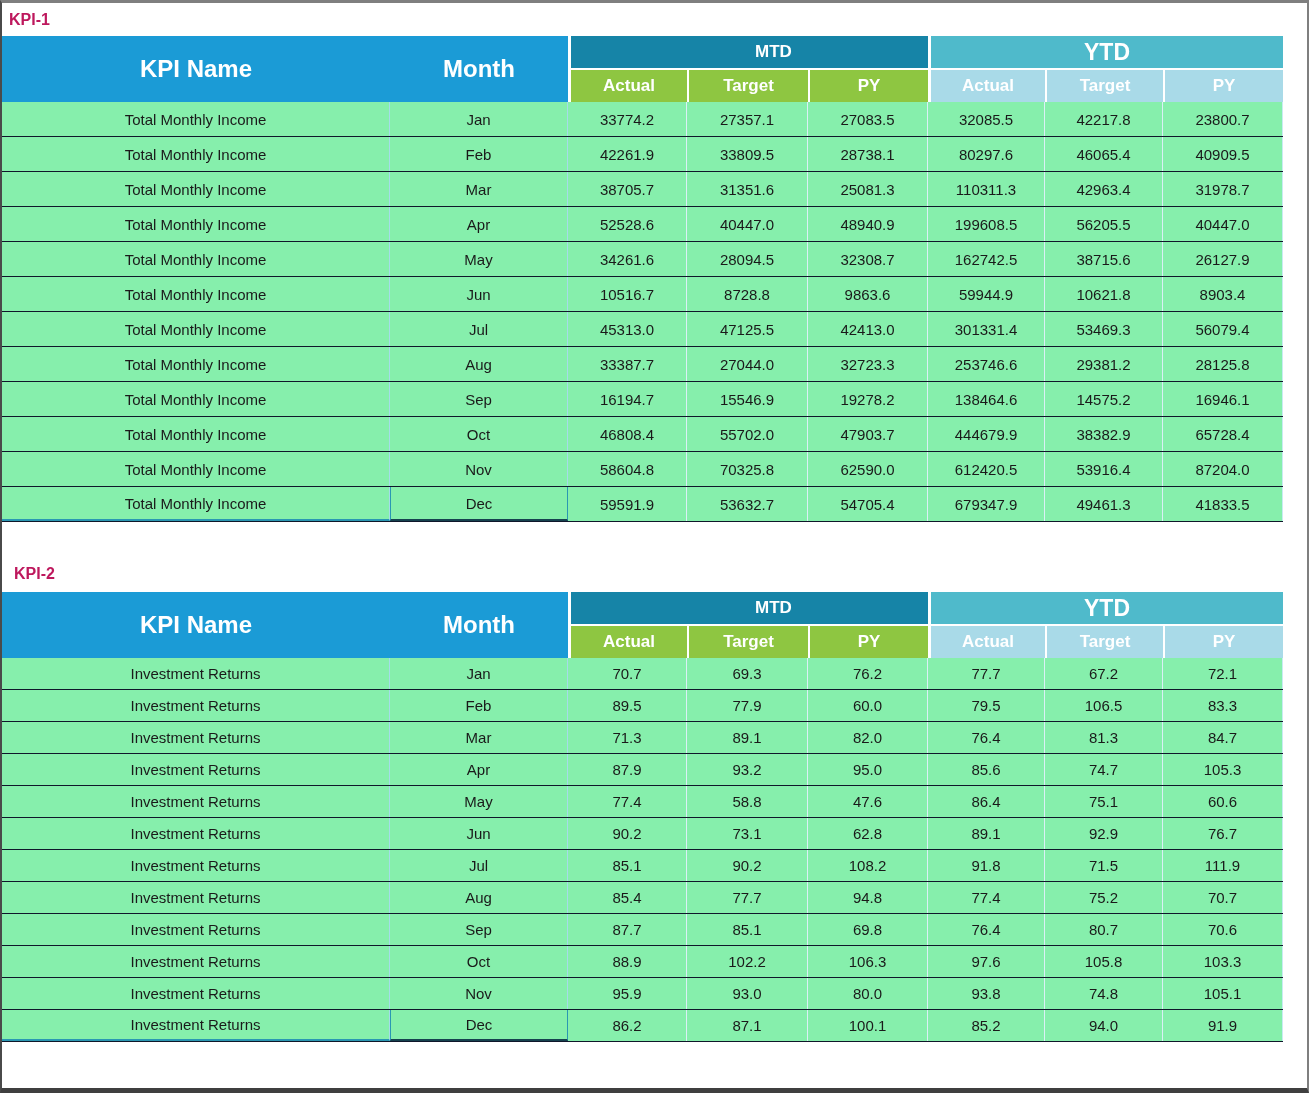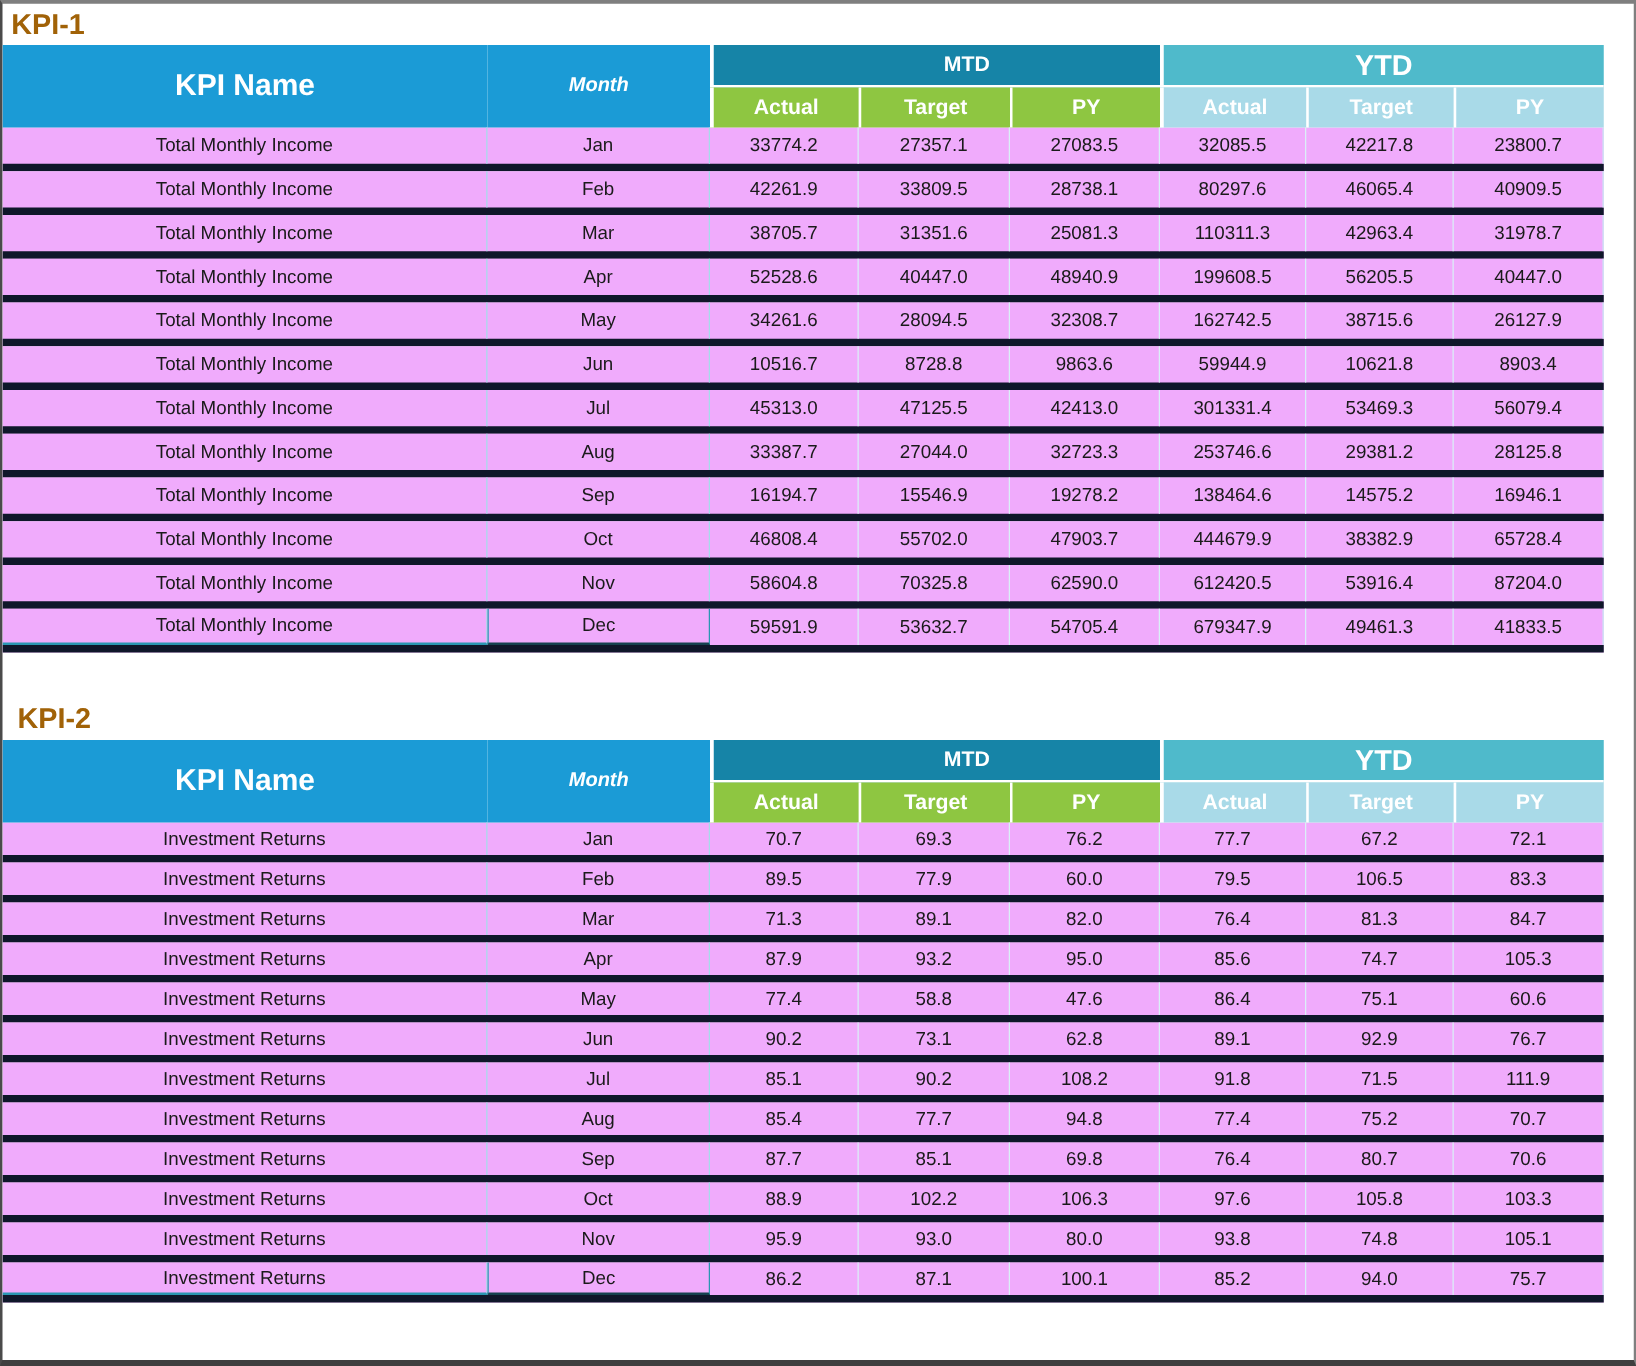--- a/index.html
+++ b/index.html
@@ -15,50 +15,50 @@
     border-bottom:5px solid #3f3f3f;
     overflow:hidden;
     position:relative;
   }
 
   .section { --cols:388px 178px 119px 121px 120px 117px 118px 120px; }
   .section-title {
     height:33px;
     display:flex; align-items:center;
     padding-left:7px;
-    font-size:23px; font-weight:bold; color:#a16207;
+    font-size:16px; font-weight:bold; color:#be185d;
   }
   .section.kpi2 .section-title { margin-top:34px; height:36px;padding-left:12px; }
 
   .kpi-table { width:1281px; }
 
   
   .table-header {
     display:grid;
     grid-template-columns:var(--cols);
     grid-template-rows:34px 32px;
   }
   .hc {
     display:flex; align-items:center; justify-content:center;
     color:#ffffff; font-weight:bold;
   }
   .h-kpiname { grid-area:1/1/3/2; font-size:24px; }
-  .h-month   { grid-area:1/2/3/3; font-size:16px;font-style:italic; }
+  .h-month   { grid-area:1/2/3/3; font-size:24px; }
   .h-mtd     { grid-area:1/3/2/6; font-size:17px; border-left:3px solid #fff; border-bottom:2px solid #fff;padding-left:48px; }
   .h-ytd     { grid-area:1/6/2/9; font-size:23px; border-left:3px solid #fff; border-bottom:2px solid #fff; }
   .h-sub     { grid-row:2; font-size:17px; border-left:2px solid #fff; }
   .h-sub.first { border-left:3px solid #fff; }
 
   
   .t-row {
     display:grid;
     grid-template-columns:var(--cols);
     height:35px;
-    border-bottom:6px solid #0f172a;
-    background:#f0abfc;
+    border-bottom:1px solid #0f172a;
+    background:#86efac;
   }
   .section.kpi2 .t-row { height:32px; }
   .c {
     display:flex; align-items:center; justify-content:center;
     font-size:15px; color:#1a1a1a;
   }
   .c.name  { border-right:1px solid #a5dce9; }
   .c.month { border-right:1px solid #a5dce9; }
   .c.num   { border-right:1px solid #daf0f6; }
   .c.num:last-child { border-right:1px solid #c9eaf2;text-align:center; }
@@ -342,19 +342,19 @@
     <div class="c num">105.1</div>
   </div>
           <div class="t-row last">
     <div class="c name">Investment Returns</div>
     <div class="c month">Dec</div>
     <div class="c num">86.2</div>
     <div class="c num">87.1</div>
     <div class="c num">100.1</div>
     <div class="c num">85.2</div>
     <div class="c num">94.0</div>
-    <div class="c num">75.7</div>
+    <div class="c num">91.9</div>
   </div>
         </div>
     </div>
   </div>
 
 </div>
 
 </body></html>

